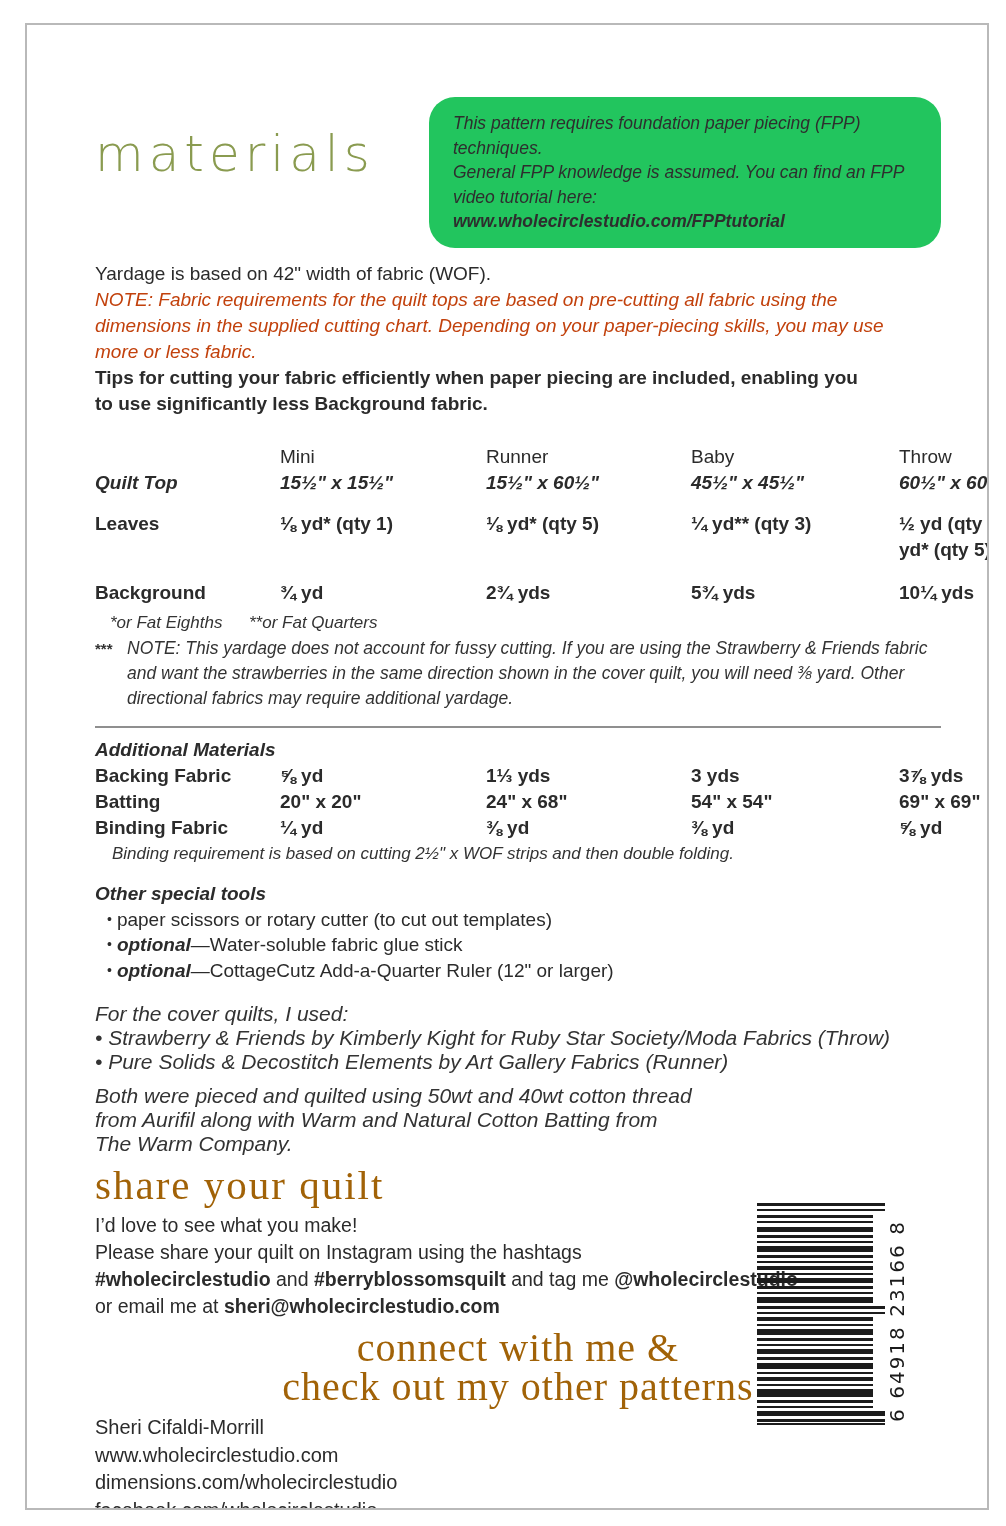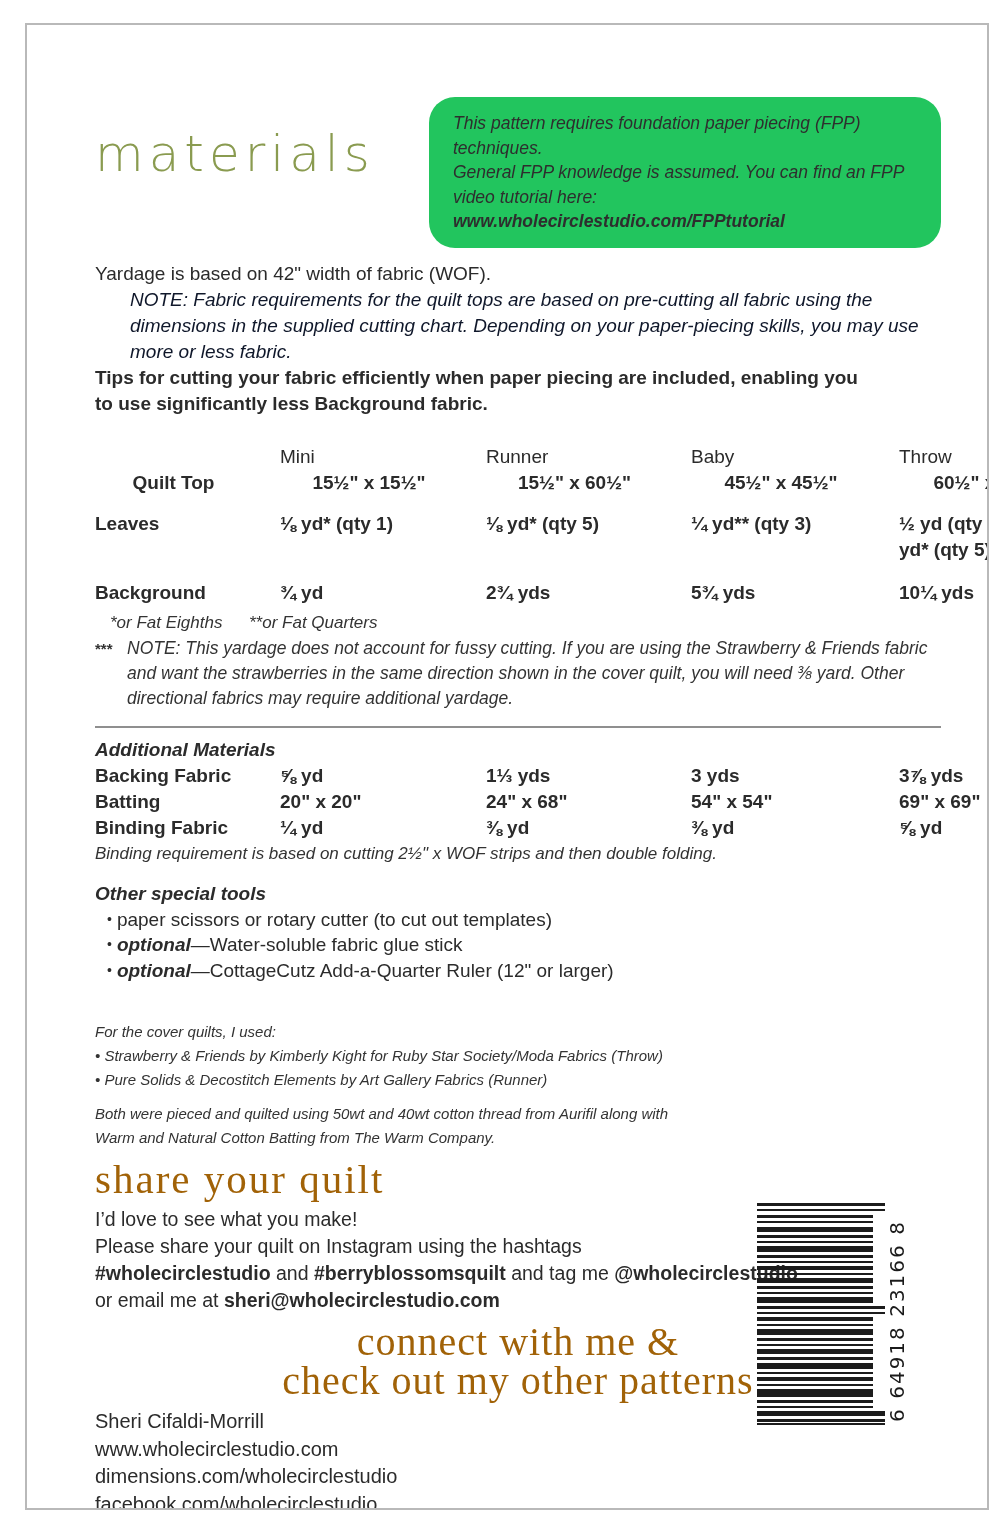--- a/index.html
+++ b/index.html
@@ -14,56 +14,56 @@
   .header{display:flex;justify-content:space-between;align-items:flex-start;margin-top:72px;}
   .title{font-family:"DejaVu Sans",sans-serif;font-weight:300;font-size:50px;
          color:#8a9b50;letter-spacing:5px;margin-top:32px;line-height:1;}
   .fpp-box{width:512px;background:#22c55e;border-radius:26px;box-sizing:border-box;
            padding:14px 24px 14px 24px;font-style:italic;font-size:17.5px;line-height:24.5px;
            color:#2e2e2e;font-weight:500;}
   .fpp-box b{font-weight:700;}
 
   
   .intro{margin-top:13px;font-size:19px;line-height:26px;}
-  .intro .note{font-style:italic;max-width:810px;color:#0f172a;margin-left:35px;}
+  .intro .note{font-style:italic;max-width:810px;color:#c2410c;}
   .intro .tips{font-weight:700;max-width:770px;}
 
   
   .grid-row{display:grid;grid-template-columns:157px 178px 177px 180px 182px;
             font-size:19px;line-height:26px;gap:28px;}
   .grid-row .lbl{font-weight:700;}
   .grid-row .val{font-weight:600;}
   .mat-table{margin-top:27px;}
   .row-head .val{font-weight:400;}
-  .row-quilttop{text-align:center;}
+  .row-quilttop{font-style:italic;}
   .row-quilttop .val{font-weight:600;}
   .row-berries{margin-top:3px;}
   .row-leaves{margin-top:15px;}
   .row-background{margin-top:17px;}
   .footnotes{margin-top:7px;font-style:italic;font-size:17px;color:#333;padding-left:15px;}
   .footnotes .fn1{display:inline-block;min-width:139px;}
   .note3{position:relative;margin-top:3px;padding-left:32px;font-style:italic;
          font-size:17.5px;line-height:25px;color:#333;max-width:862px;}
   .note3 .marker{position:absolute;left:0;top:0;font-style:normal;font-weight:700;font-size:15px;}
 
   .divider{border:none;border-top:2px solid #8f8f8f;margin:15px 0 8px 0;}
 
   
   .add-head{font-weight:700;font-style:italic;font-size:19px;line-height:27px;}
-  .add-note{font-style:italic;font-size:17px;line-height:24px;color:#333;margin-top:1px;}
+  .add-note{font-style:italic;font-size:17px;line-height:24px;color:#333;margin-top:1px;margin-left:17px;}
 
   
   .tools{margin-top:14px;}
   .tools-head{font-weight:700;font-style:italic;font-size:19px;line-height:27px;}
   .tool-item{font-size:19px;line-height:25.5px;padding-left:12px;}
   .tool-item .bullet{font-size:14px;vertical-align:2px;margin-right:5px;}
   .tool-item .opt{font-weight:700;font-style:italic;}
 
   
-  .cover{margin-top:37px;font-style:italic;font-size:15px;line-height:24px;color:#333;}
+  .cover{margin-top:19px;font-style:italic;font-size:21px;line-height:24px;color:#333;}
   .cover .thread{margin-top:10px;max-width:600px;}
 
   
   .share{margin-top:9px;}
   .green-head{font-family:Liberation Serif, serif;font-weight:300;font-size:41px;
               color:#a16207;letter-spacing:2px;line-height:1.0;}
   .share p{margin:0;font-size:19.5px;line-height:27px;}
   .share .first{margin-top:6px;}
   .share b{font-weight:700;}
 

